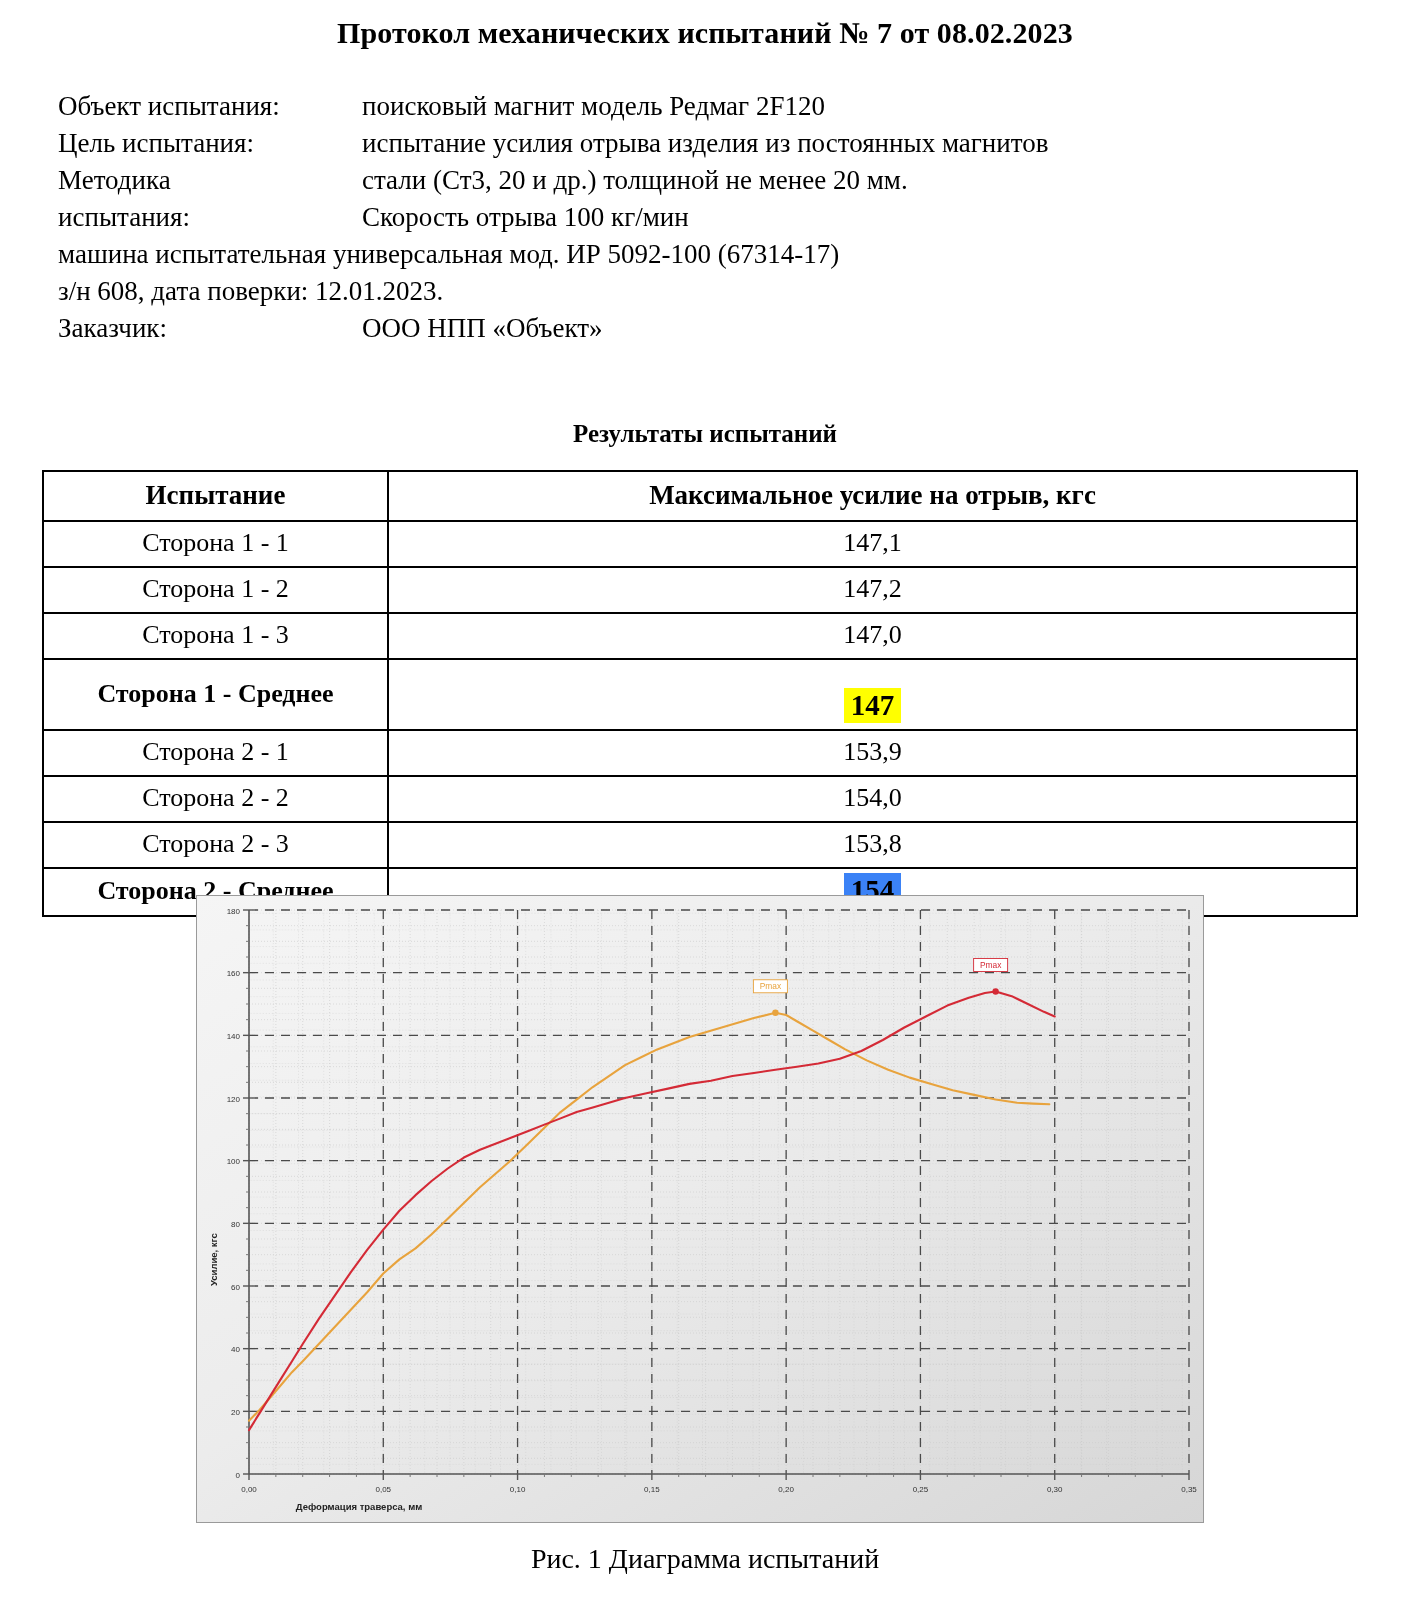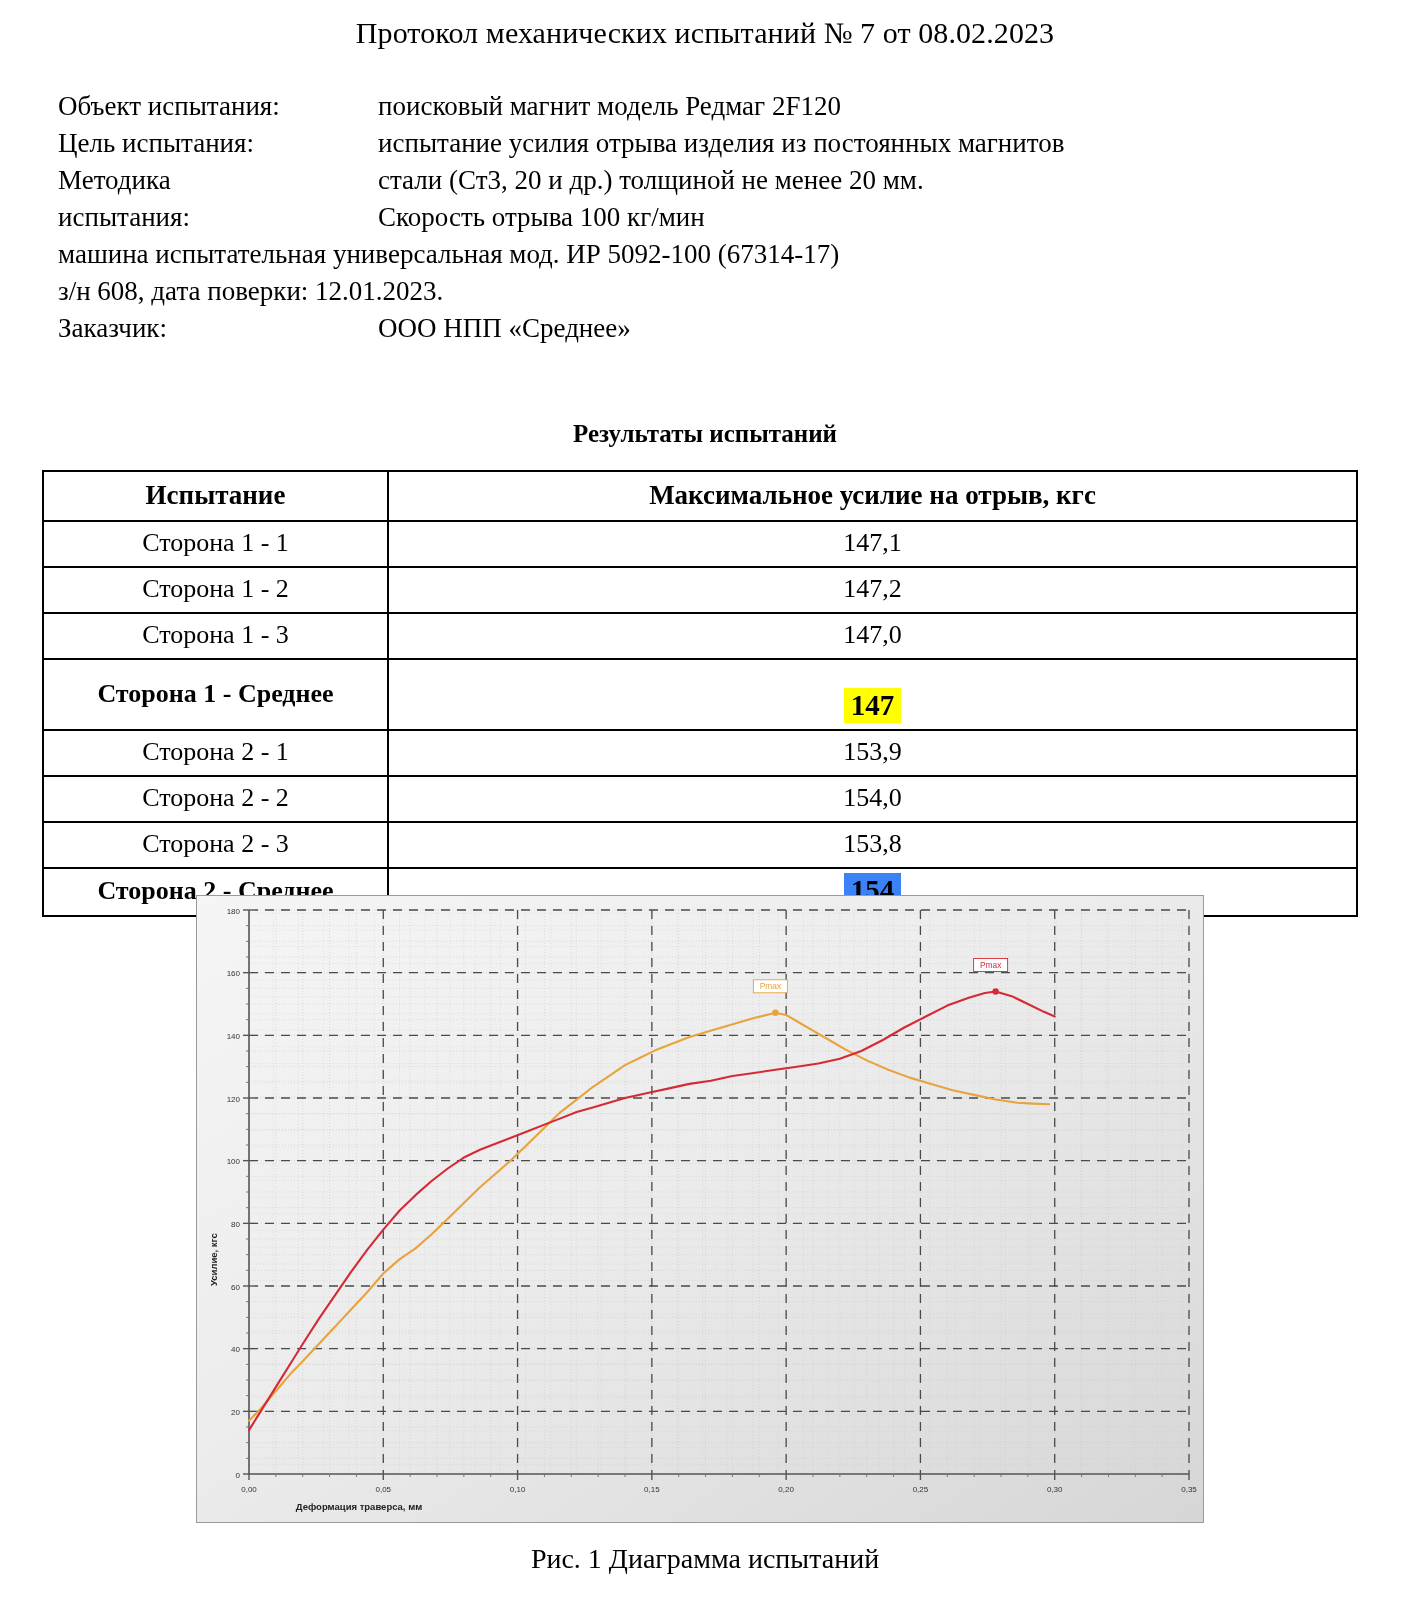--- a/index.html
+++ b/index.html
@@ -17,35 +17,34 @@
   }
 
   
   .doc-title {
     position: absolute;
     top: 16px;
     left: 0;
     width: 1410px;
     text-align: center;
     font-size: 30px;
-    font-weight: normal;
+    font-weight: bold;
     letter-spacing: 0.1px;
   }
 
   
   .info-block {
     position: absolute;
     top: 88px;
     left: 58px;
     width: 1300px;
   }
   .info-row {
     display: flex;
     align-items: flex-end;
-    gap: 16px;
   }
   .info-label {
     width: 304px;
     flex: 0 0 304px;
     font-size: 27px;
     line-height: 37px;
     white-space: pre-wrap;
   }
   .info-value {
     flex: 1 1 auto;
@@ -158,21 +157,21 @@
     </div>
     <div class="info-row">
       <div class="info-value">
         <div class="plain">машина испытательная универсальная мод. ИР 5092-100 (67314-17)</div>
         <div class="plain">з/н 608, дата поверки: 12.01.2023.</div>
       </div>
     </div>
     <div class="info-row">
       <div class="info-label">Заказчик:</div>
       <div class="info-value">
-        <div class="plain">ООО НПП «Среднее»</div>
+        <div class="plain">ООО НПП «Объект»</div>
       </div>
     </div>
   </div>
 
 <div class="results-heading">Результаты испытаний</div>
 
 <div class="results-table-wrap">
   <table class="results">
     <colgroup>
         <col class="c1">

